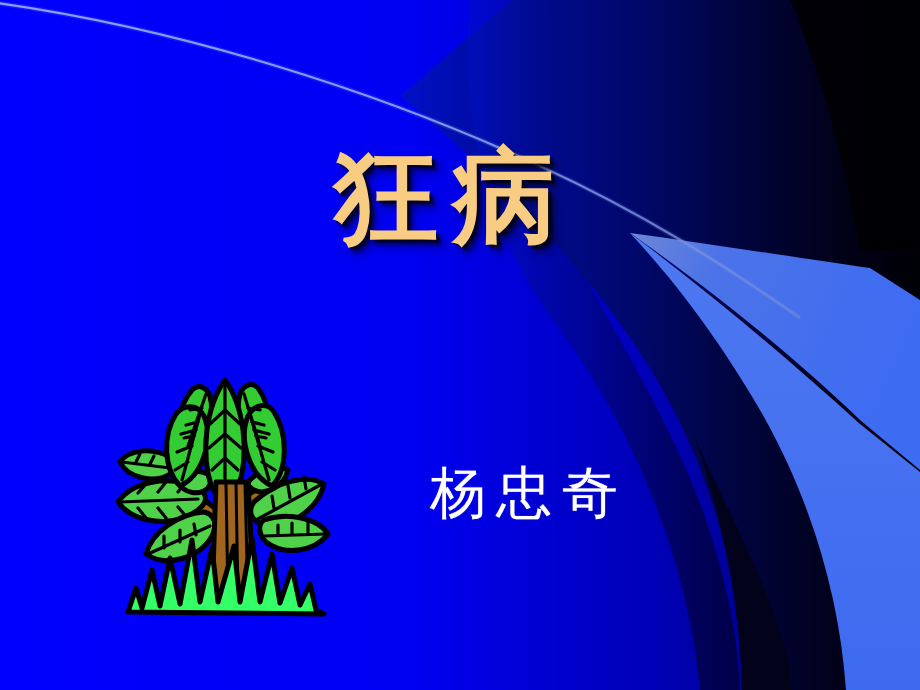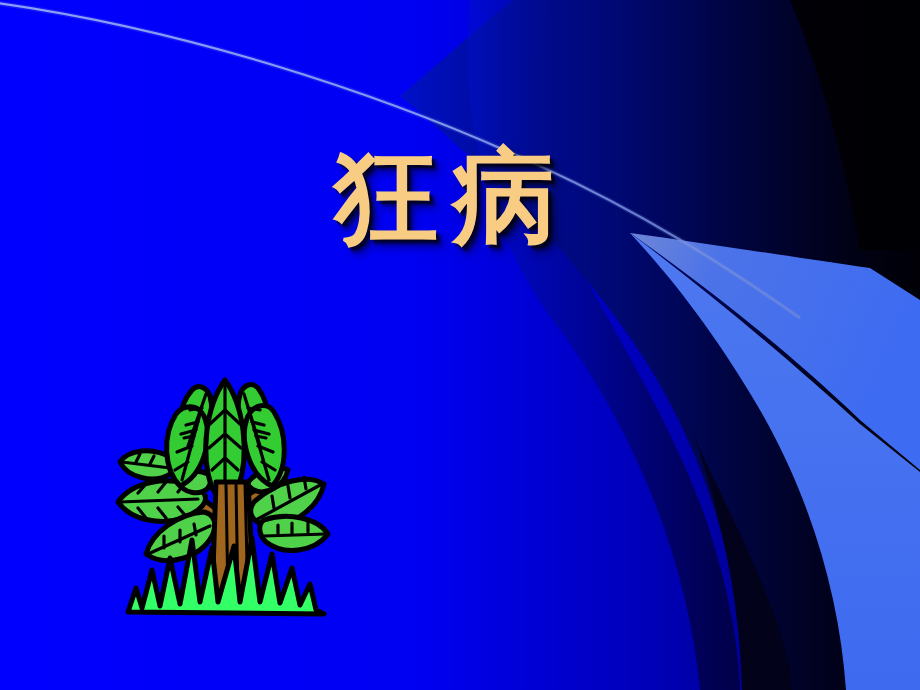--- a/index.html
+++ b/index.html
@@ -176,20 +176,23 @@
              C 768,590 788,644 792,690 Z"></path>
 
     <path fill="none" stroke="url(#gradHair)" stroke-width="2.2" d="M -10,2 C 180,28 380,92 540,166 C 640,212 720,262 800,318"></path>
     <path fill="none" stroke="#7F97E8" stroke-width="5" opacity="0.16" d="M -10,2 C 180,28 380,92 540,166 C 640,212 720,262 800,318"></path>
   </svg>
 
   <div id="title-block">
     <span id="title-text">狂病</span>
   </div>
 
+  <div id="author-block">
+    <span id="author-text">杨忠奇</span>
+  </div>
 
   <div id="plant">
     <svg viewBox="0 0 230 262">
       <g stroke="#000000" stroke-width="5" stroke-linejoin="round" stroke-linecap="round">
 
         <g fill="#A0661E">
           <path d="M 108,150 L 66,118 L 58,128 L 104,164 Z"></path>
           <path d="M 124,140 L 170,112 L 176,122 L 130,152 Z"></path>
         </g>
 

